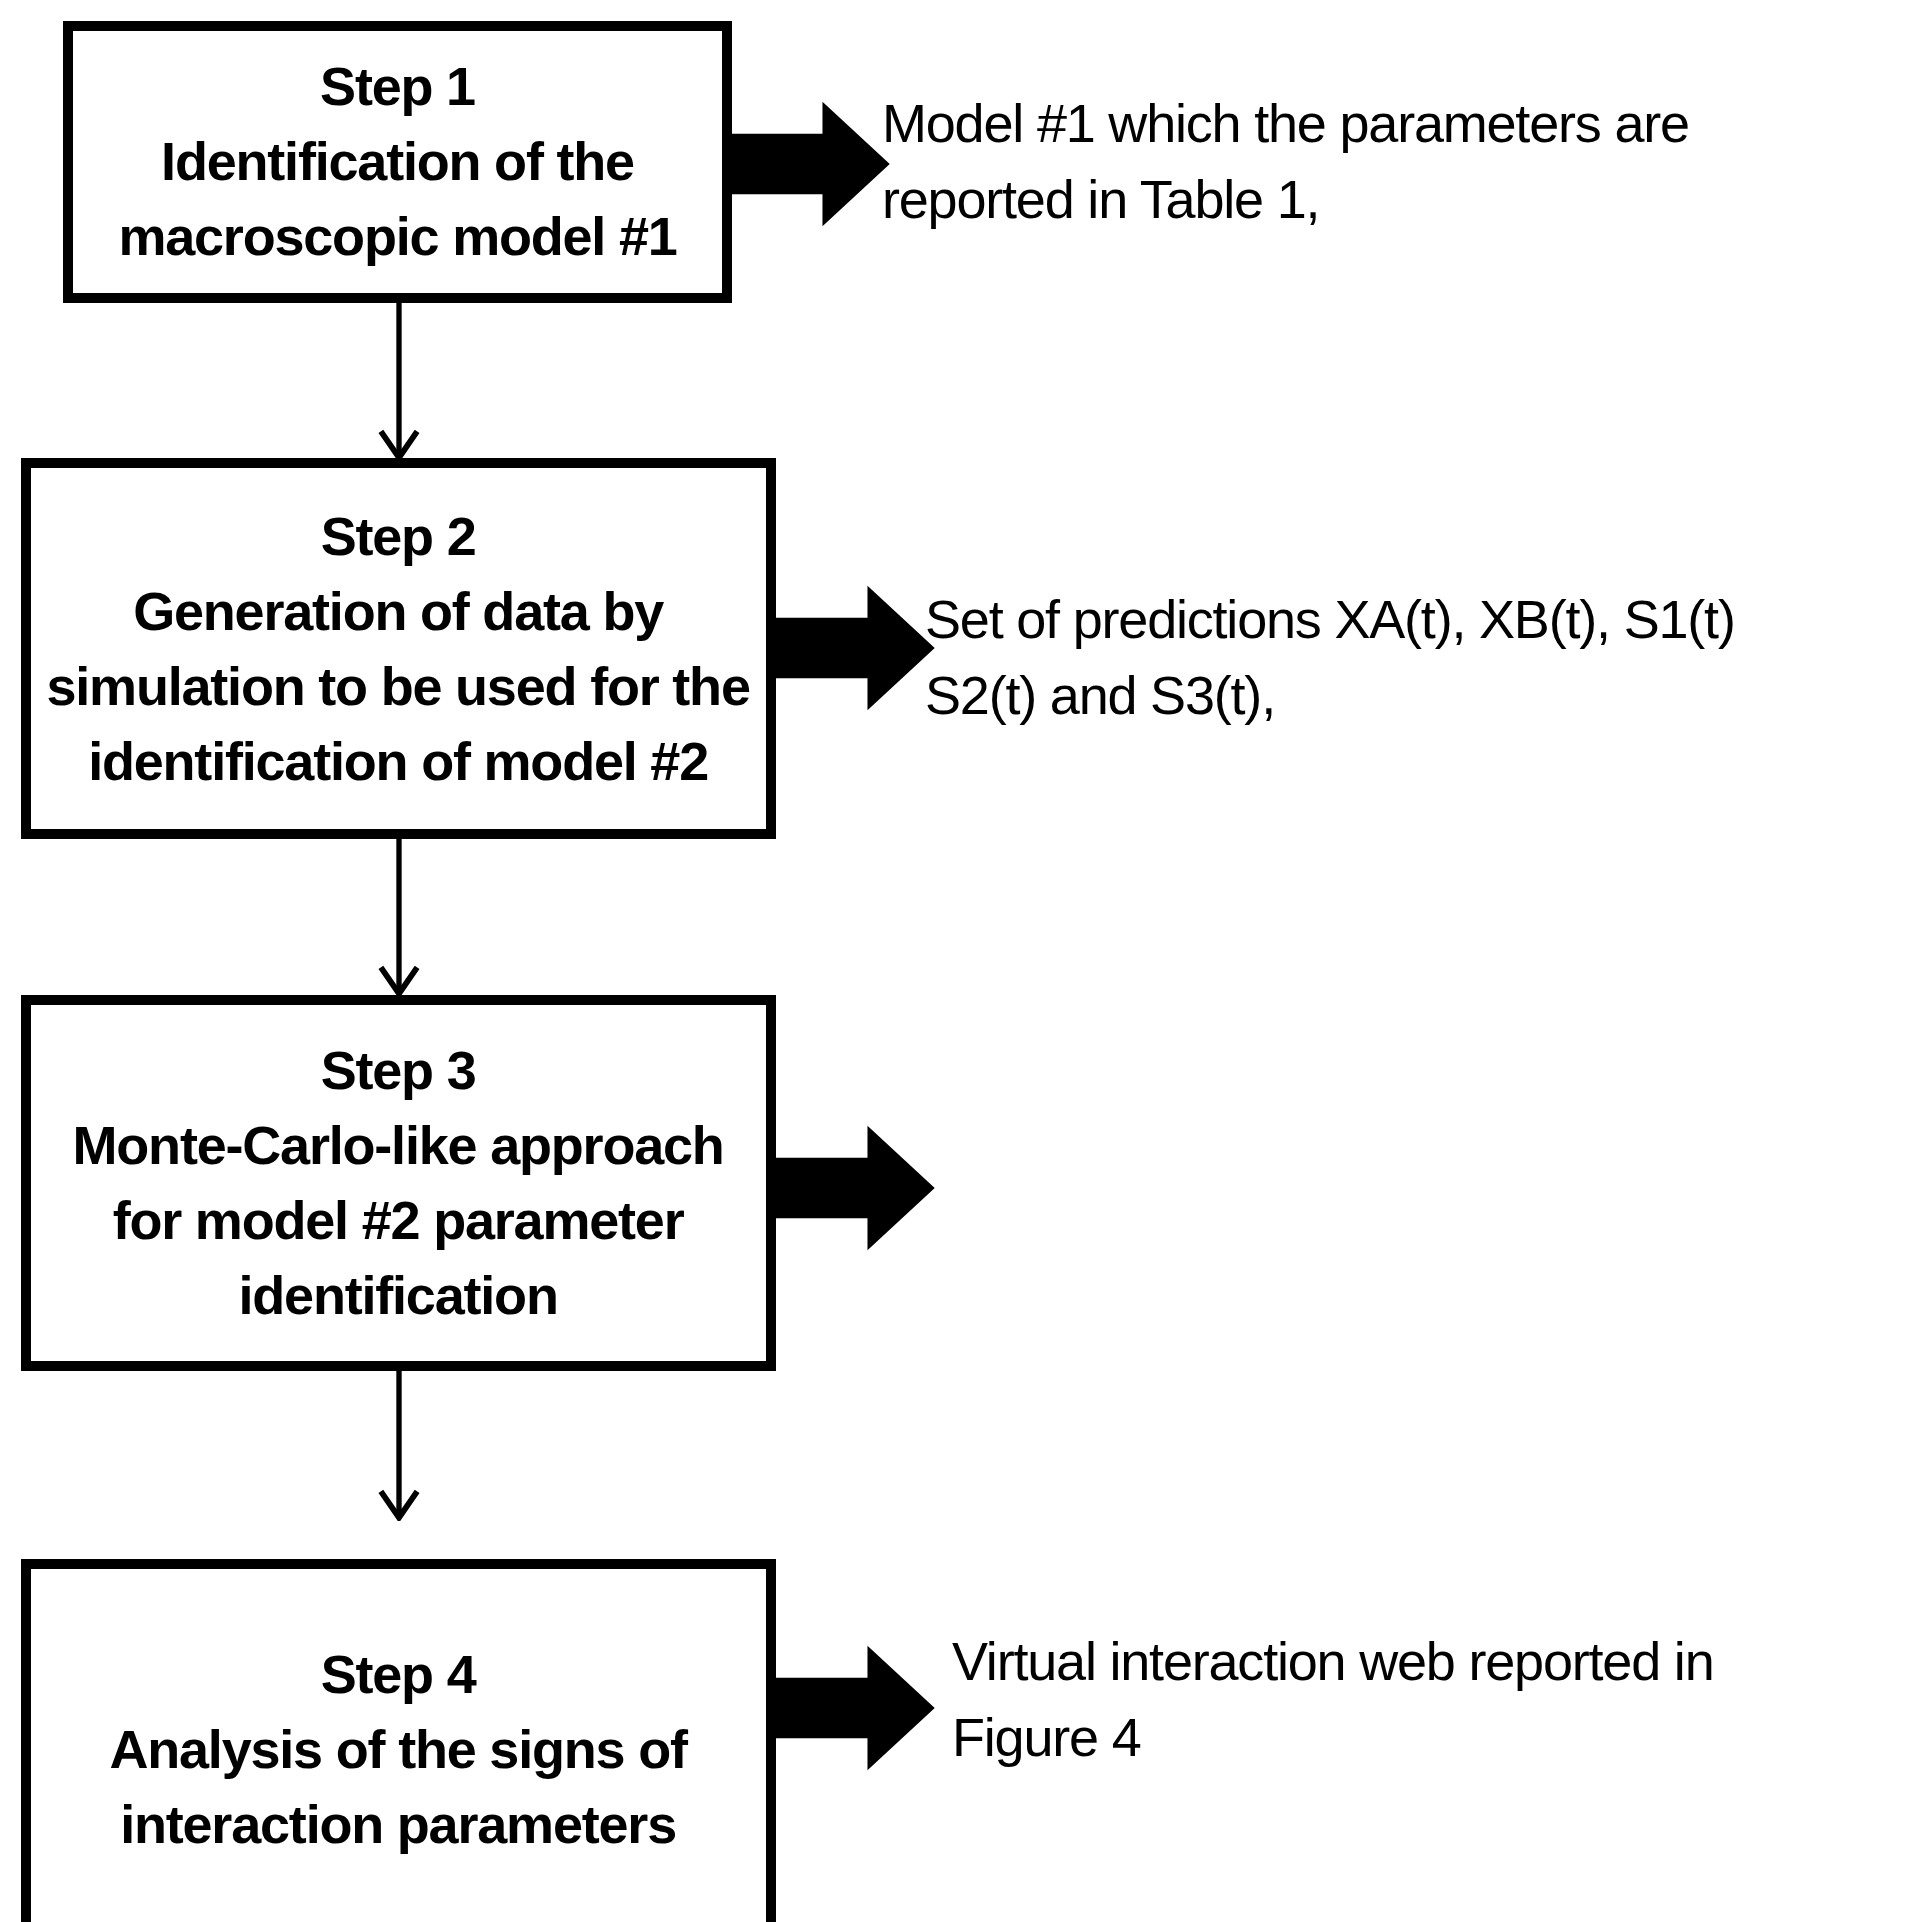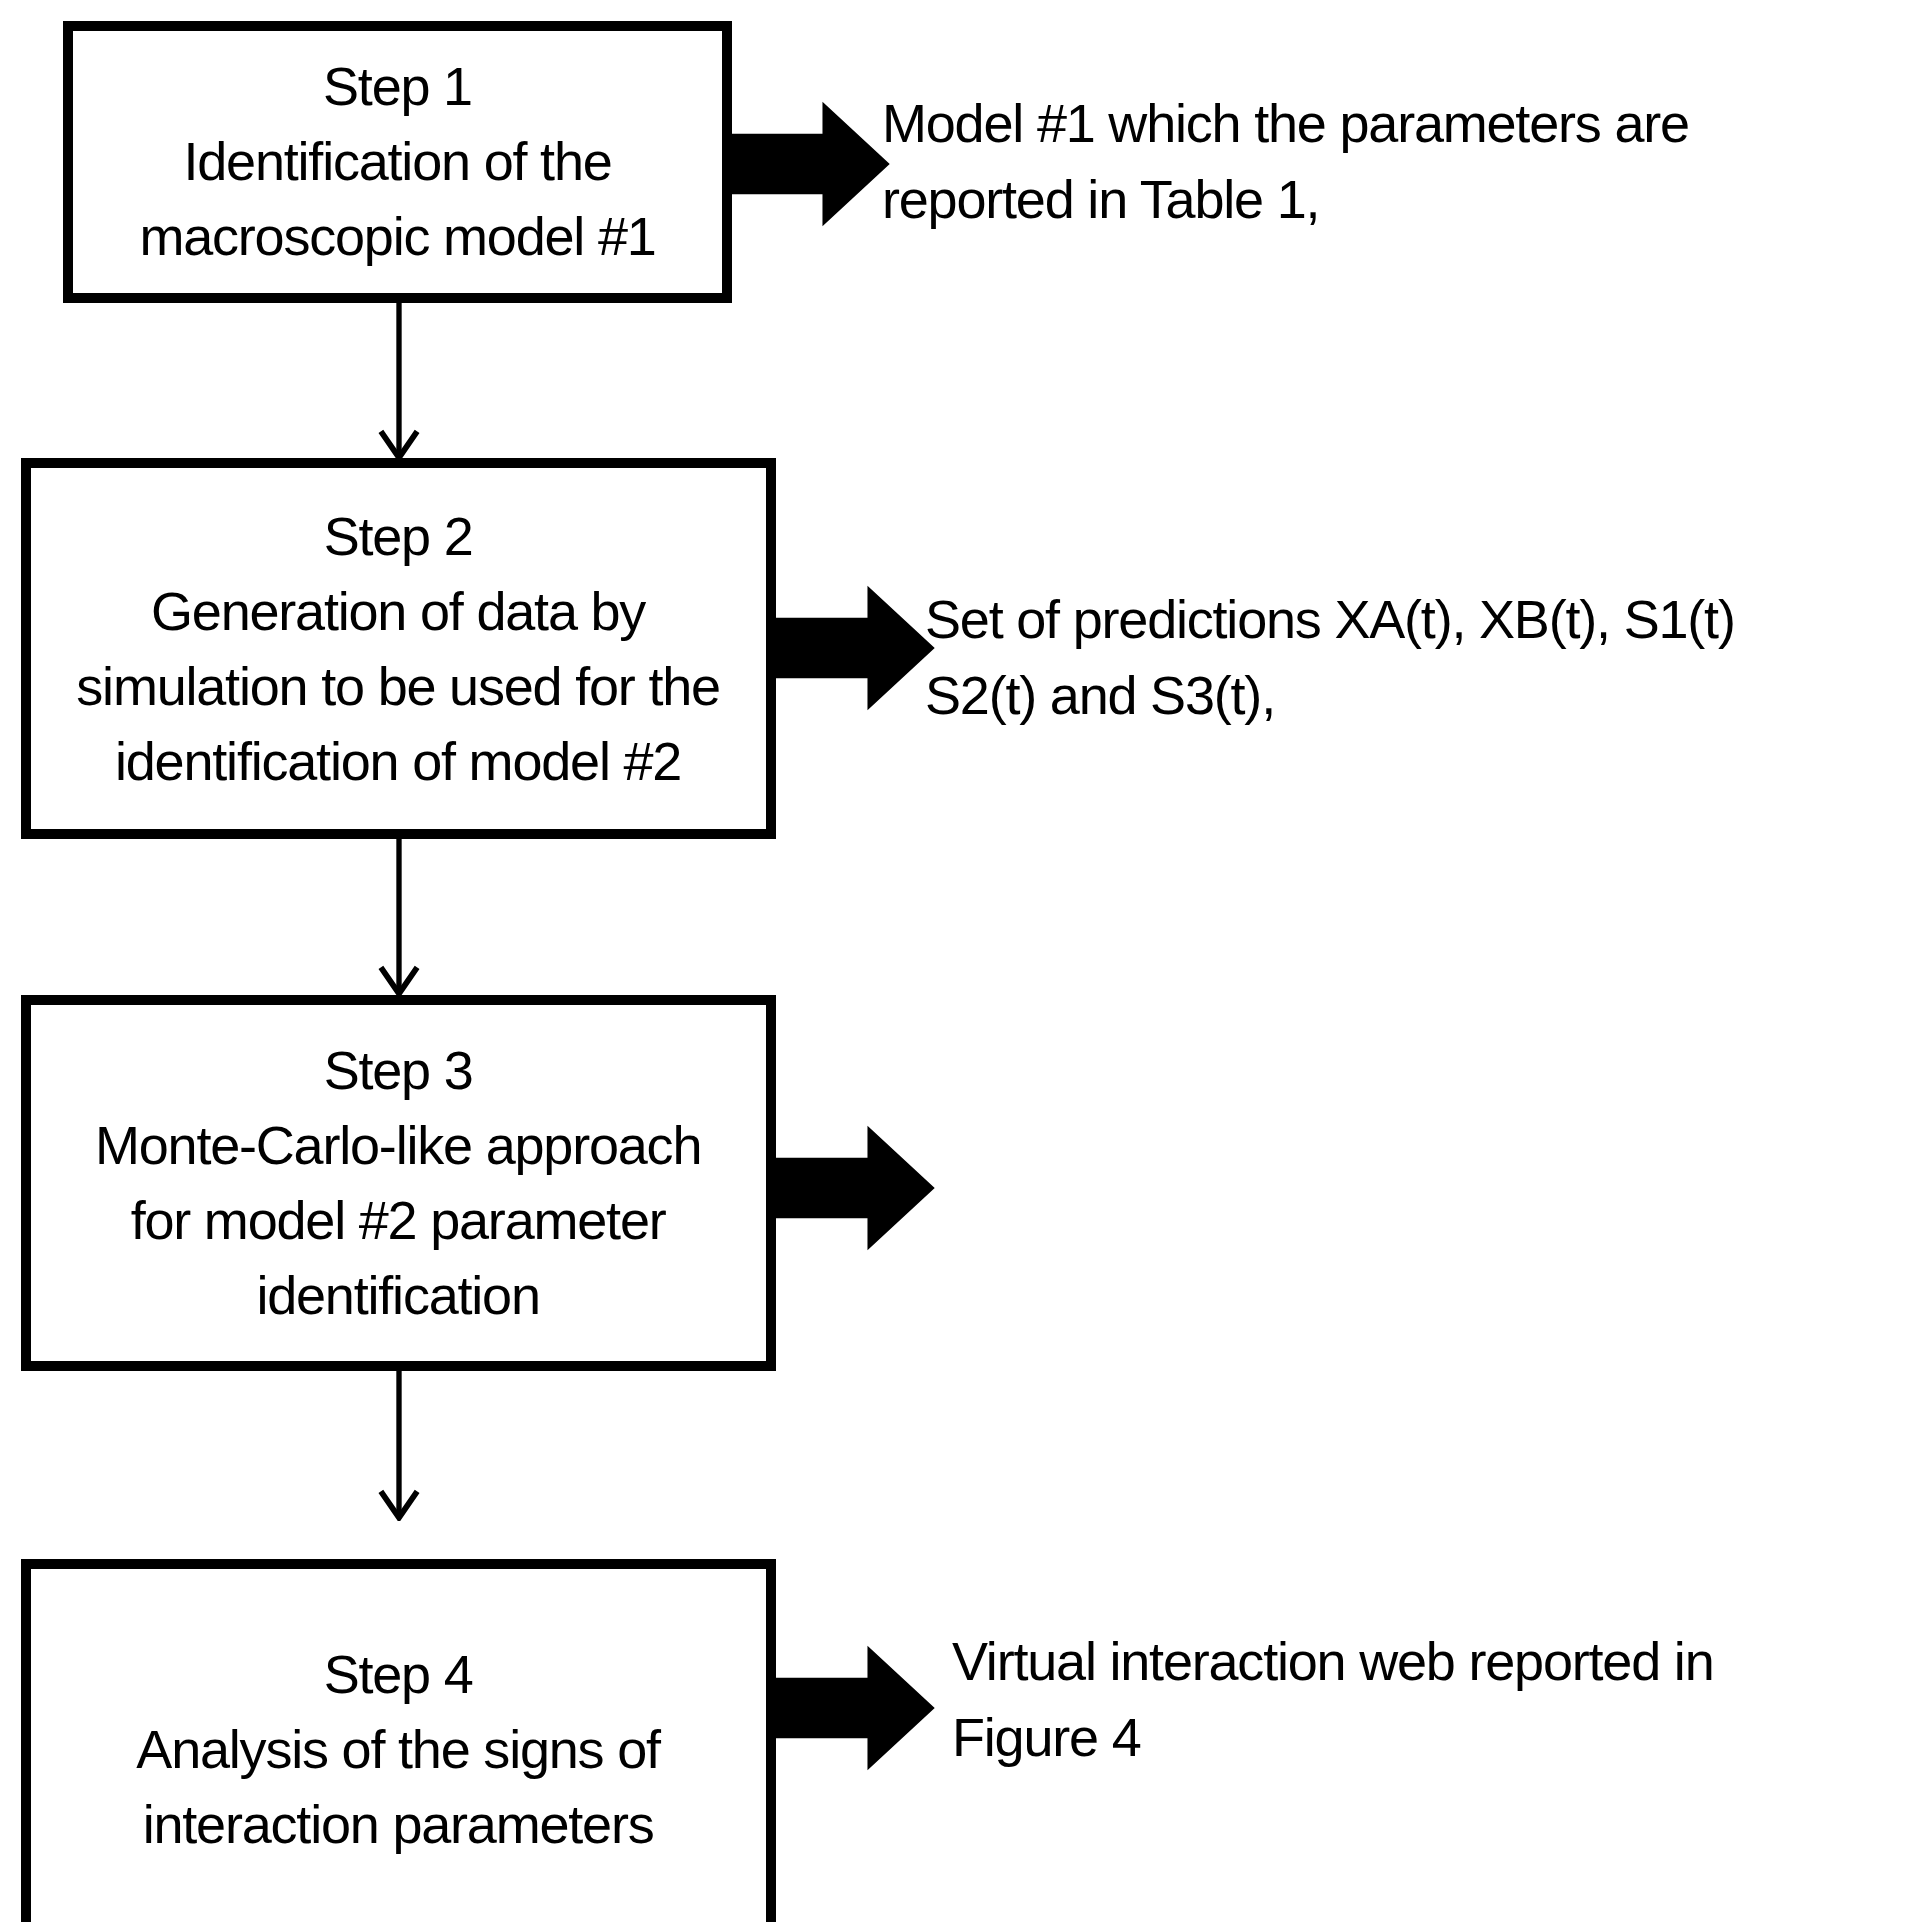--- a/index.html
+++ b/index.html
@@ -29,20 +29,21 @@
     align-items: center;
     justify-content: center;
   }
   .box-text {
     font-size: 54px;
     line-height: 75px;
     letter-spacing: -1.2px;
     text-align: center;
     white-space: pre;
     color: var(--ink);
+    font-weight: bold;
   }
   #box-1 { left: 63px;  top: 20.6px;   width: 669px; height: 282px; }
   #box-2 { left: 20.6px;  top: 458px;  width: 755px; height: 381px; }
   #box-3 { left: 20.6px;  top: 995px; width: 755px; height: 376px; }
   #box-4 { left: 20.6px;  top: 1519px; width: 755px; height: 381px; margin-top: 40px; }
 
   .annotation {
     position: absolute;
     font-size: 54px;
     line-height: 76px;

